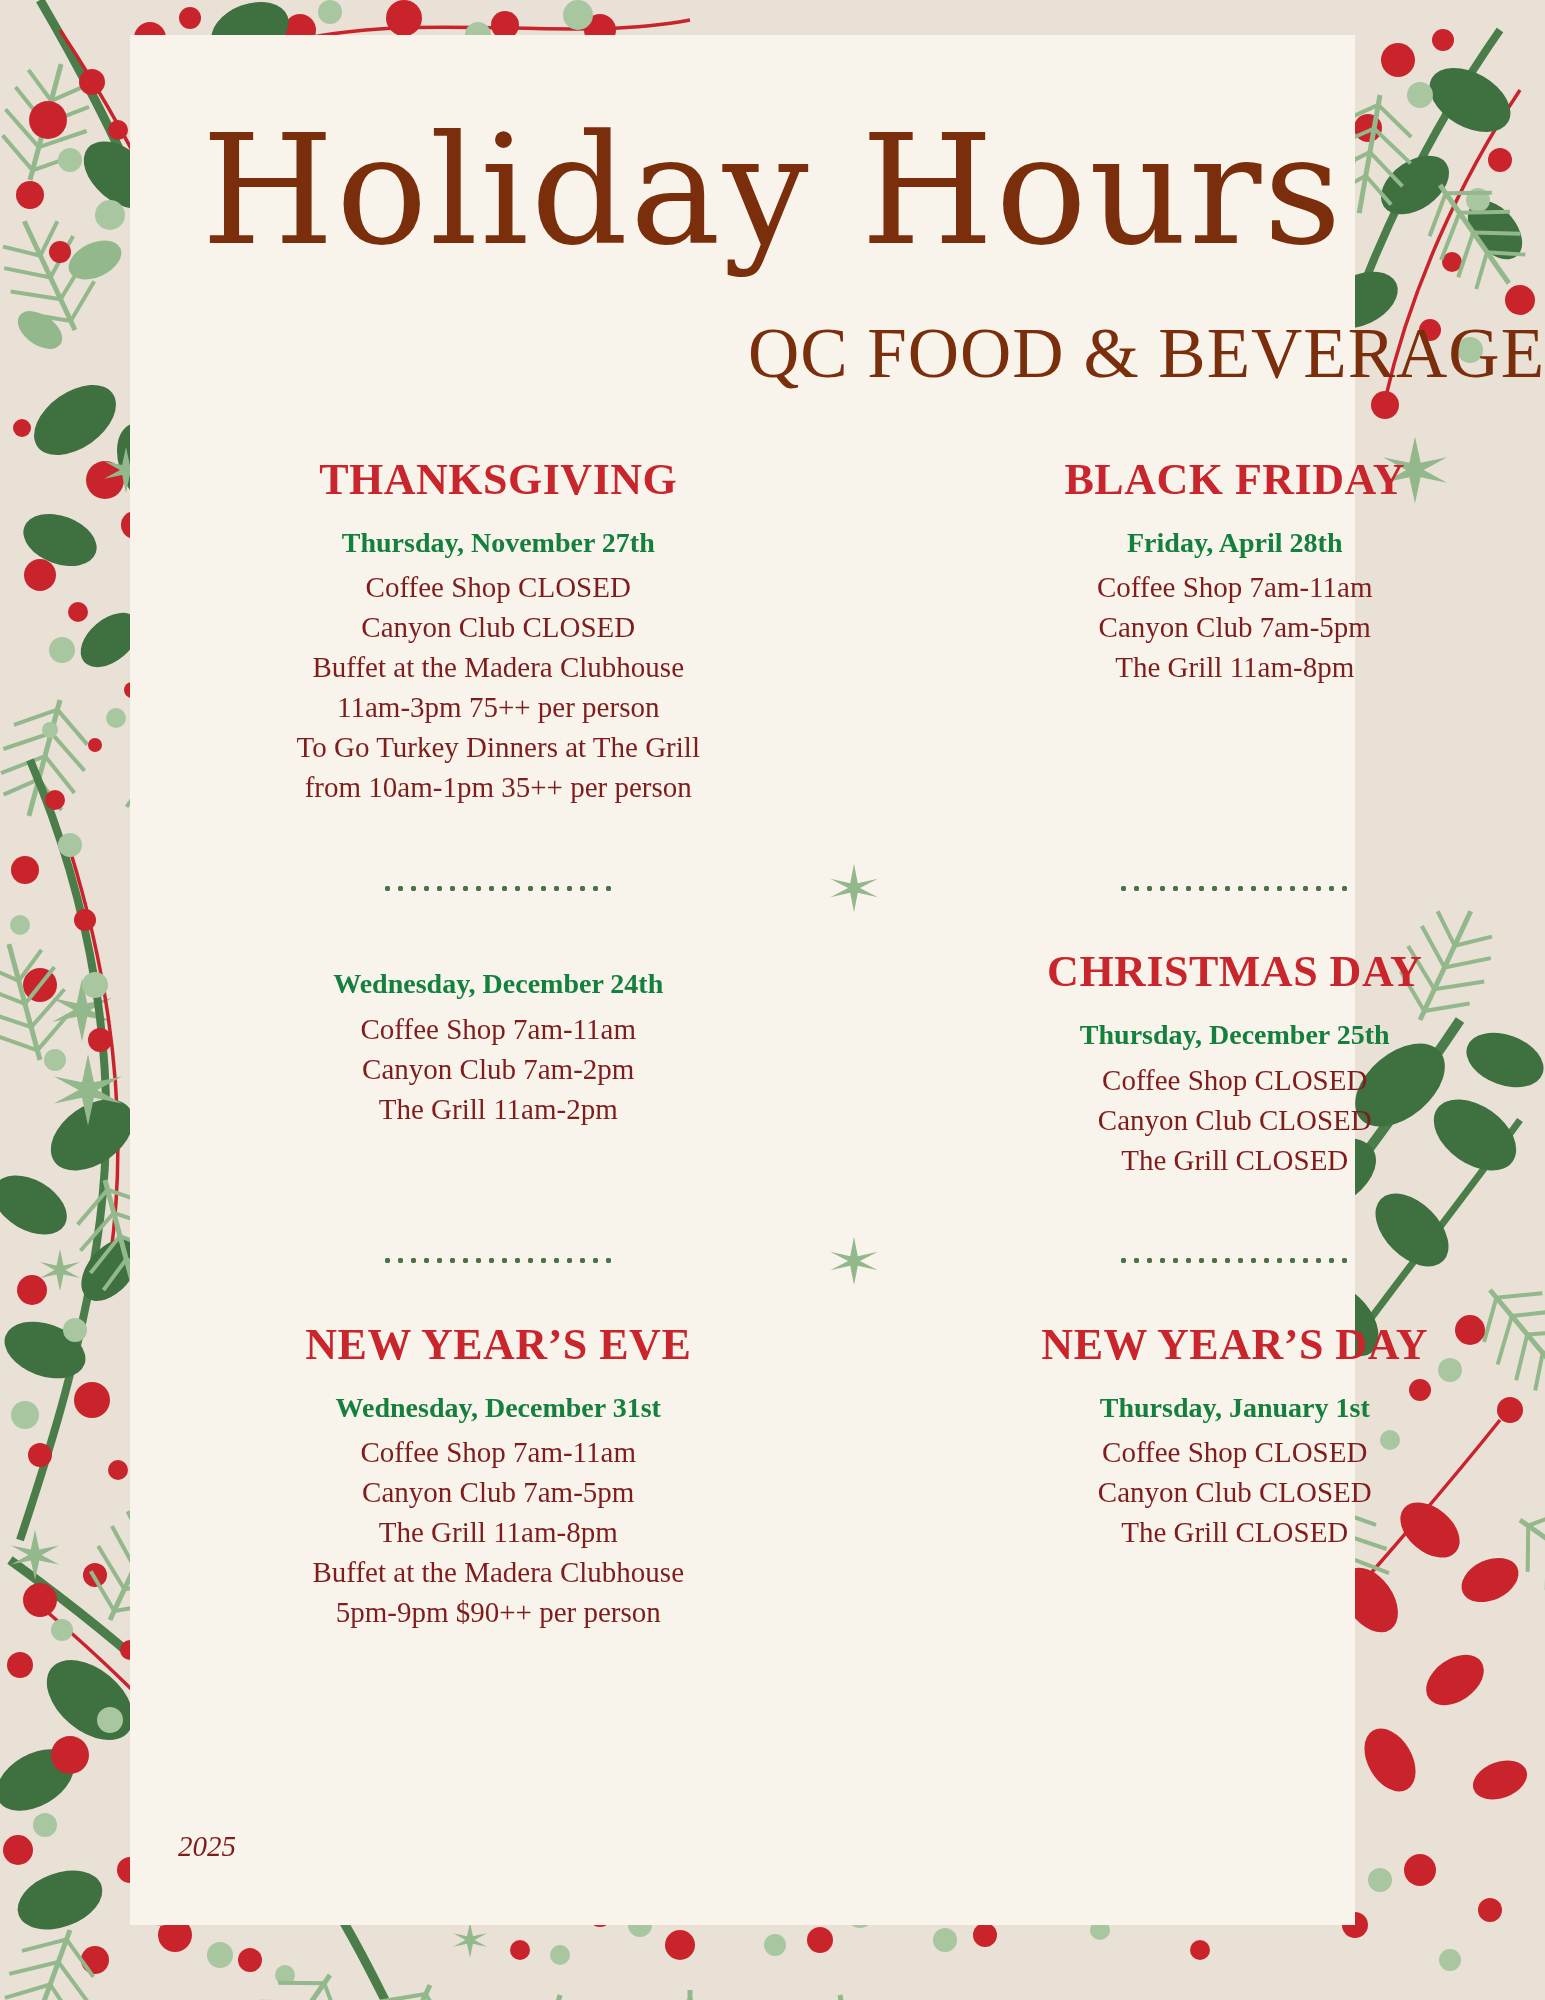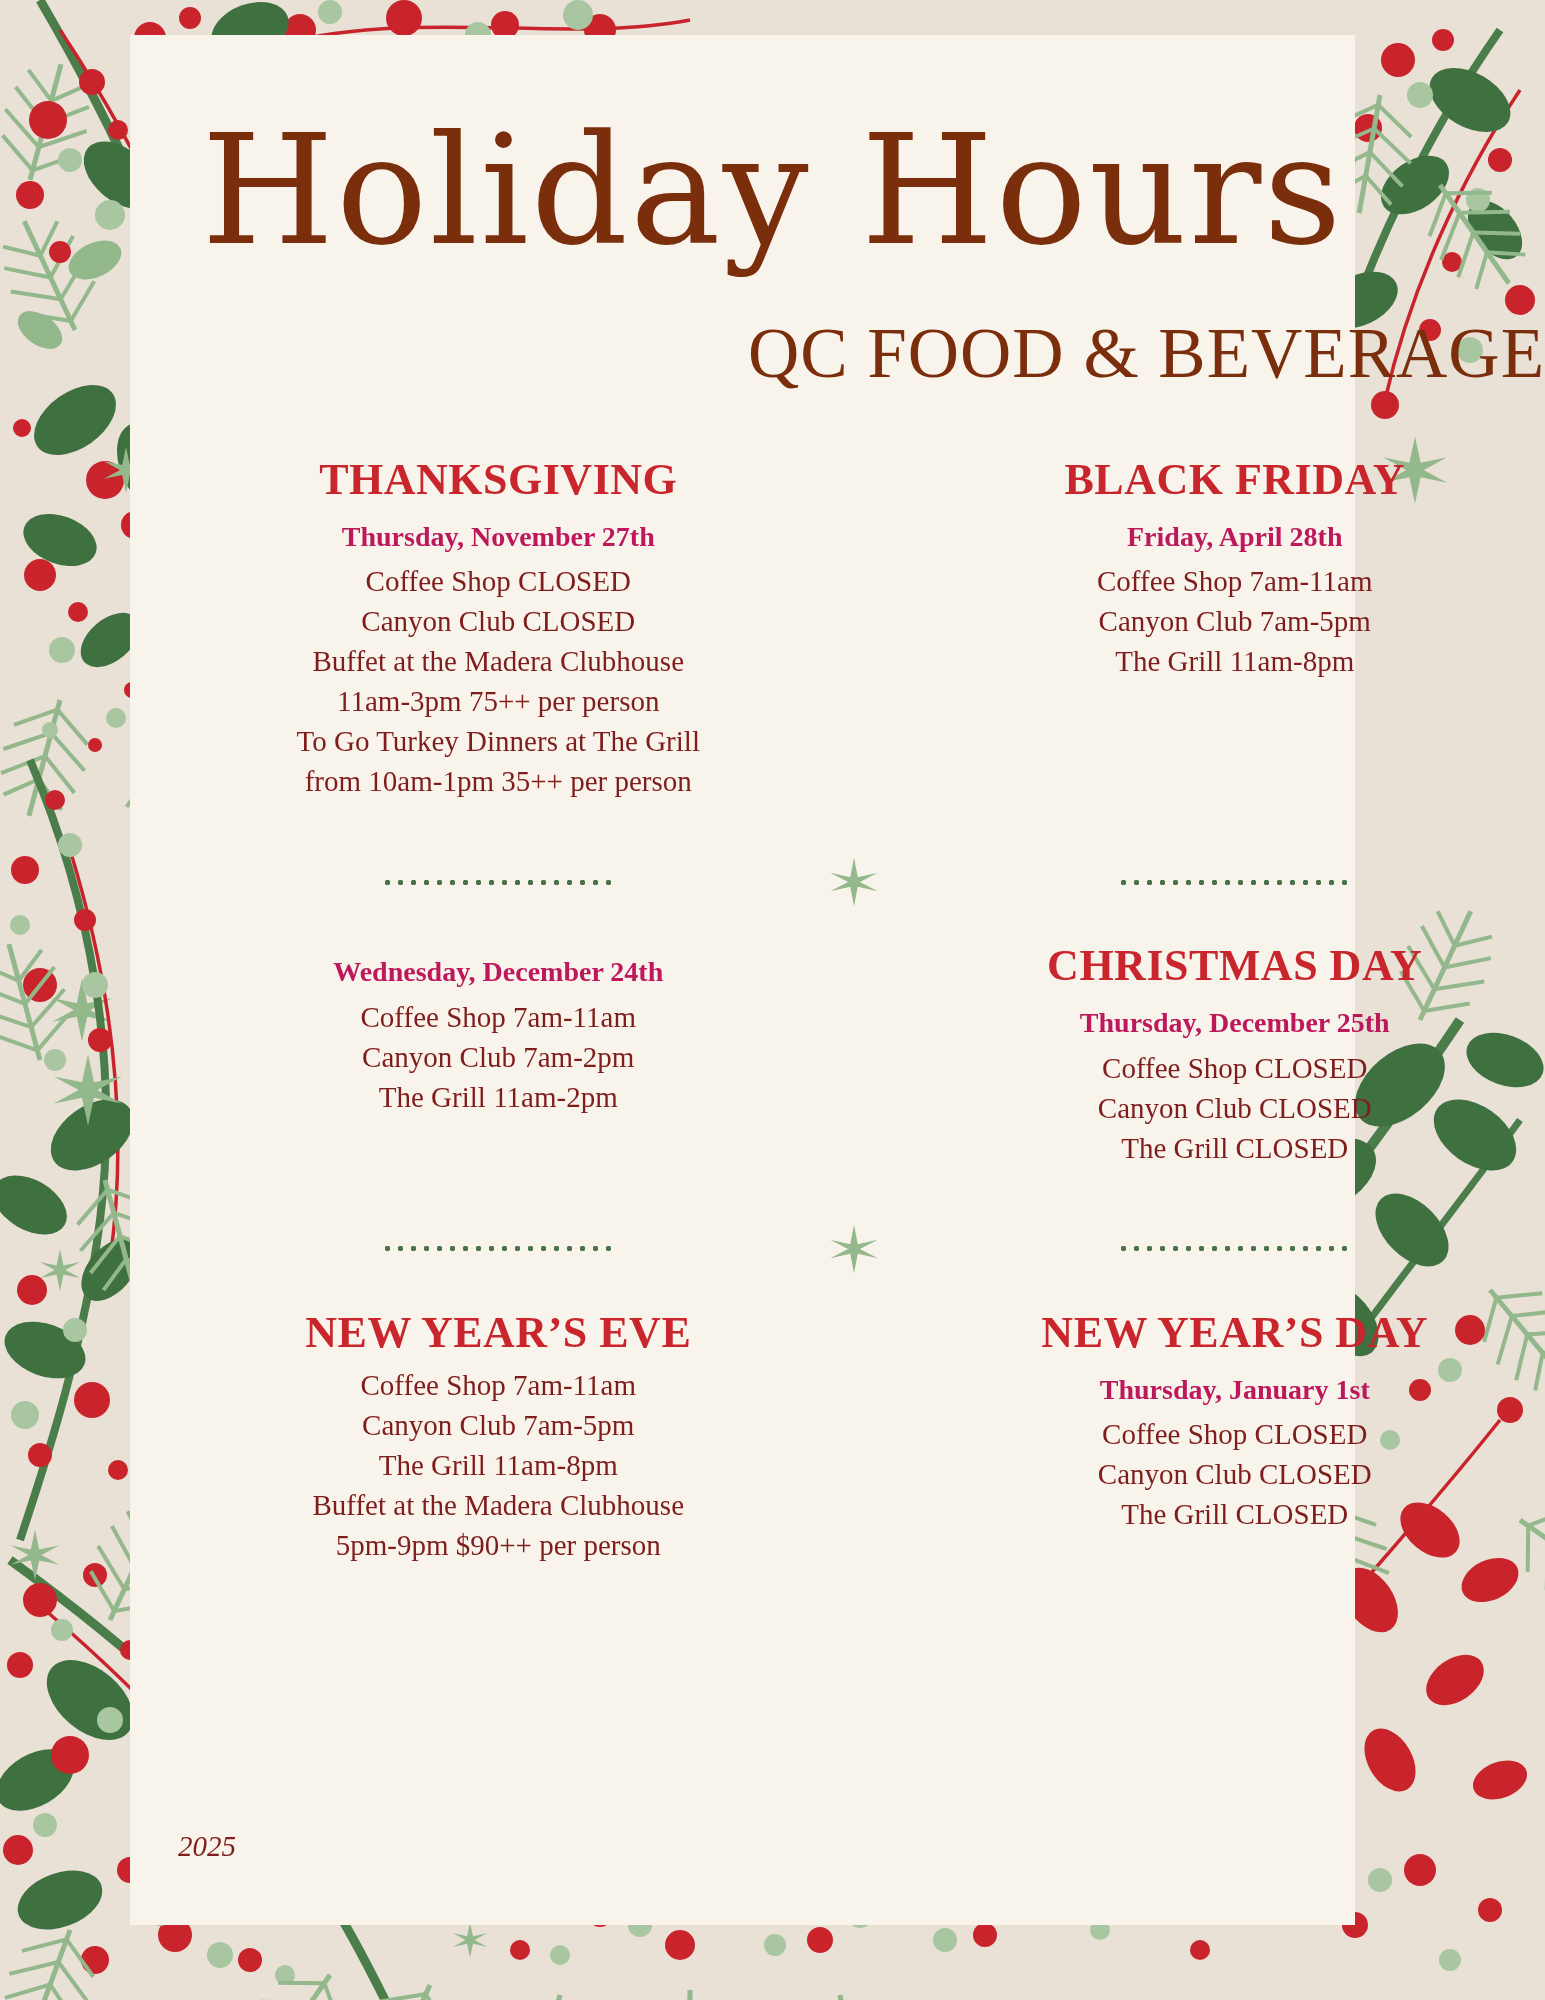--- a/index.html
+++ b/index.html
@@ -64,22 +64,22 @@
     font-size:44px;
     line-height:1.15;
     color:#C8262C;
     letter-spacing:0.5px;
   }
   .h-date {
     font-family:"Liberation Serif", serif;
     font-weight:bold;
     font-size:28px;
     line-height:1.35;
-    color:#be185d;
-    margin-top:12px;
+    color:#15803d;
+    margin-top:18px;
   }
   .h-lines {
     margin-top:6px;
     font-family:"Liberation Serif", serif;
     font-size:29px;
     line-height:1.38;
     color:#7f1d1d;
   }
   .h-lines div { white-space:nowrap; }
 
@@ -571,20 +571,21 @@
       </svg>
     </div>
     <div class="div-col">
       <div class="dots"></div>
     </div>
   </div>
 
   <div class="row" style="margin-top:24px;">
     <div class="col">
       <div class="h-name">NEW YEAR’S EVE</div>
+      <div class="h-date">Wednesday, December 31st</div>
       <div class="h-lines">
         <div>Coffee Shop 7am-11am</div>
         <div>Canyon Club 7am-5pm</div>
         <div>The Grill 11am-8pm</div>
         <div>Buffet at the Madera Clubhouse</div>
         <div>5pm-9pm $90++ per person</div>
       </div>
     </div>
     <div class="col">
       <div class="h-name">NEW YEAR’S DAY</div>

